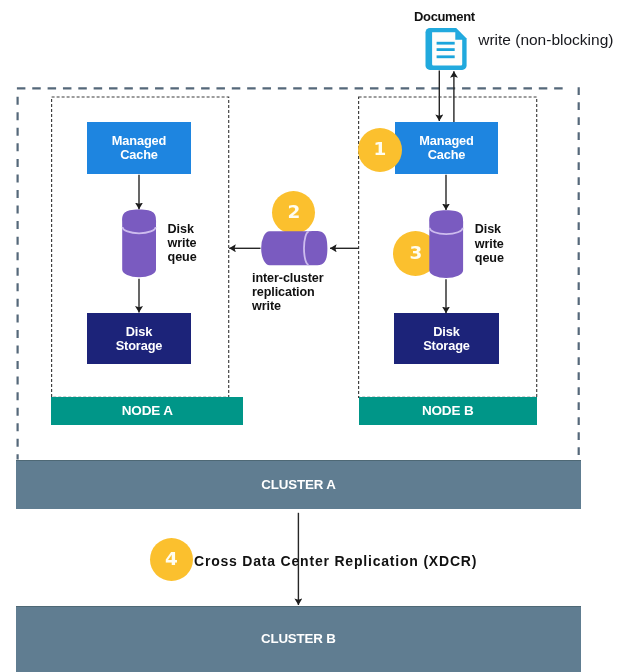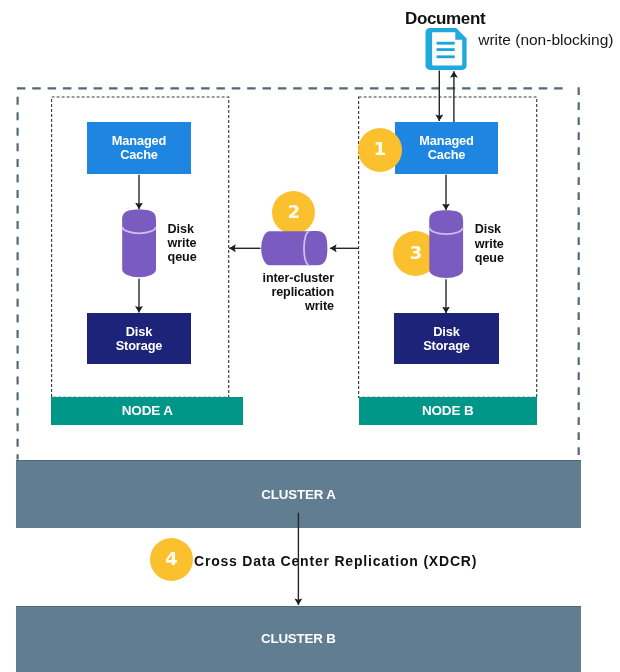--- a/index.html
+++ b/index.html
@@ -62,35 +62,35 @@
   <div class="abs boxlabel" style="left:358.8px;top:396.6px;width:177.8px;height:28.9px;background:#009688;font-size:13.5px;">
     <span>NODE B</span>
   </div>
 
   <div class="abs plain" style="left:474.8px;top:222.3px;">
     <div>Disk</div>
     <div>write</div>
     <div>qeue</div>
   </div>
 
-  <div class="abs boxlabel" style="left:16.3px;top:460px;width:564.4px;height:68px;background:#607d91;font-size:13.3px;border-top:1px solid #4e6875;">
+  <div class="abs boxlabel" style="left:16.3px;top:460px;width:564.4px;height:49px;background:#607d91;font-size:13.3px;border-top:1px solid #4e6875;">
     <span>CLUSTER A</span>
   </div>
 
   <div class="abs boxlabel" style="left:16px;top:605.5px;width:564.7px;height:66px;background:#607d91;font-size:13.3px;border-top:1px solid #4e6875;">
     <span>CLUSTER B</span>
   </div>
 
-  <div class="abs plain" style="left:252px;top:272.4px;width:82px;text-align:right;line-height:13.6px;">
+  <div class="abs plain" style="left:252px;top:272.4px;width:82px;text-align:left;line-height:13.6px;">
     <div>inter-cluster</div>
     <div>replication</div>
     <div>write</div>
   </div>
 
-  <div class="abs" style="left:405px;top:8.5px;color:#111;font-weight:bold;font-size:17px;letter-spacing:-0.35px;">
+  <div class="abs" style="left:414px;top:8.5px;color:#111;font-weight:bold;font-size:13px;letter-spacing:-0.35px;">
     <span>Document</span>
   </div>
 
   <div class="abs" style="left:478.2px;top:30.8px;color:#16171c;font-size:15.5px;line-height:18.5px;">
     <div>write (non-blocking)</div>
   </div>
 
   <div class="abs" style="left:194px;top:552.5px;color:#111;font-weight:bold;font-size:14px;letter-spacing:0.8px;">
     <span>Cross Data Center Replication (XDCR)</span>
   </div>

